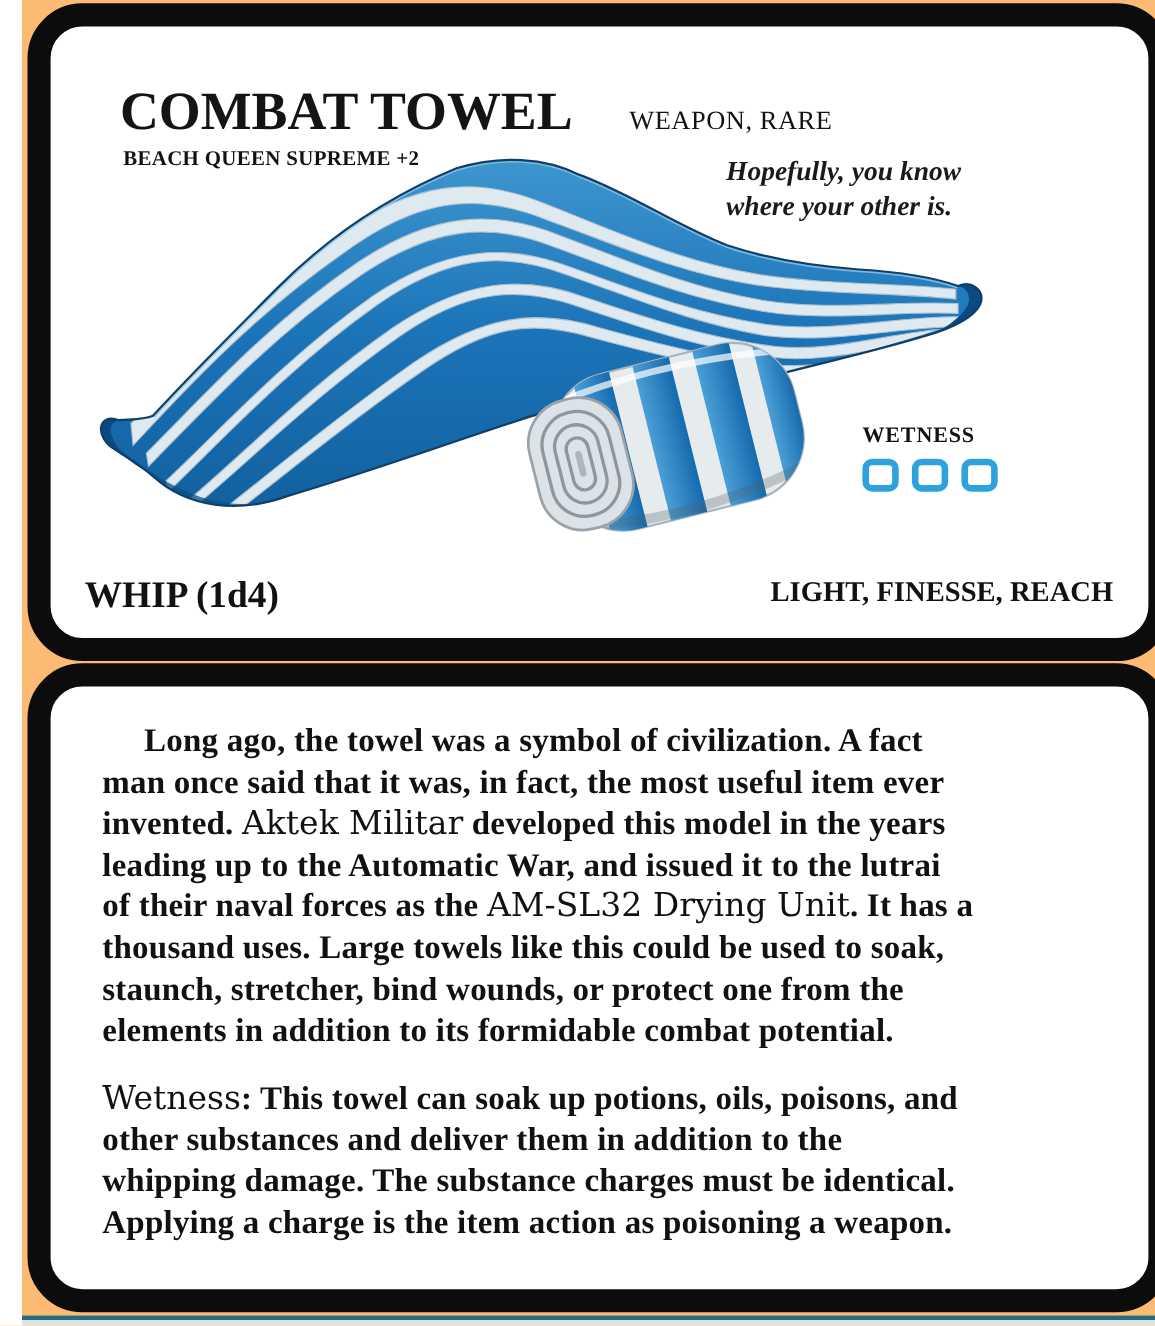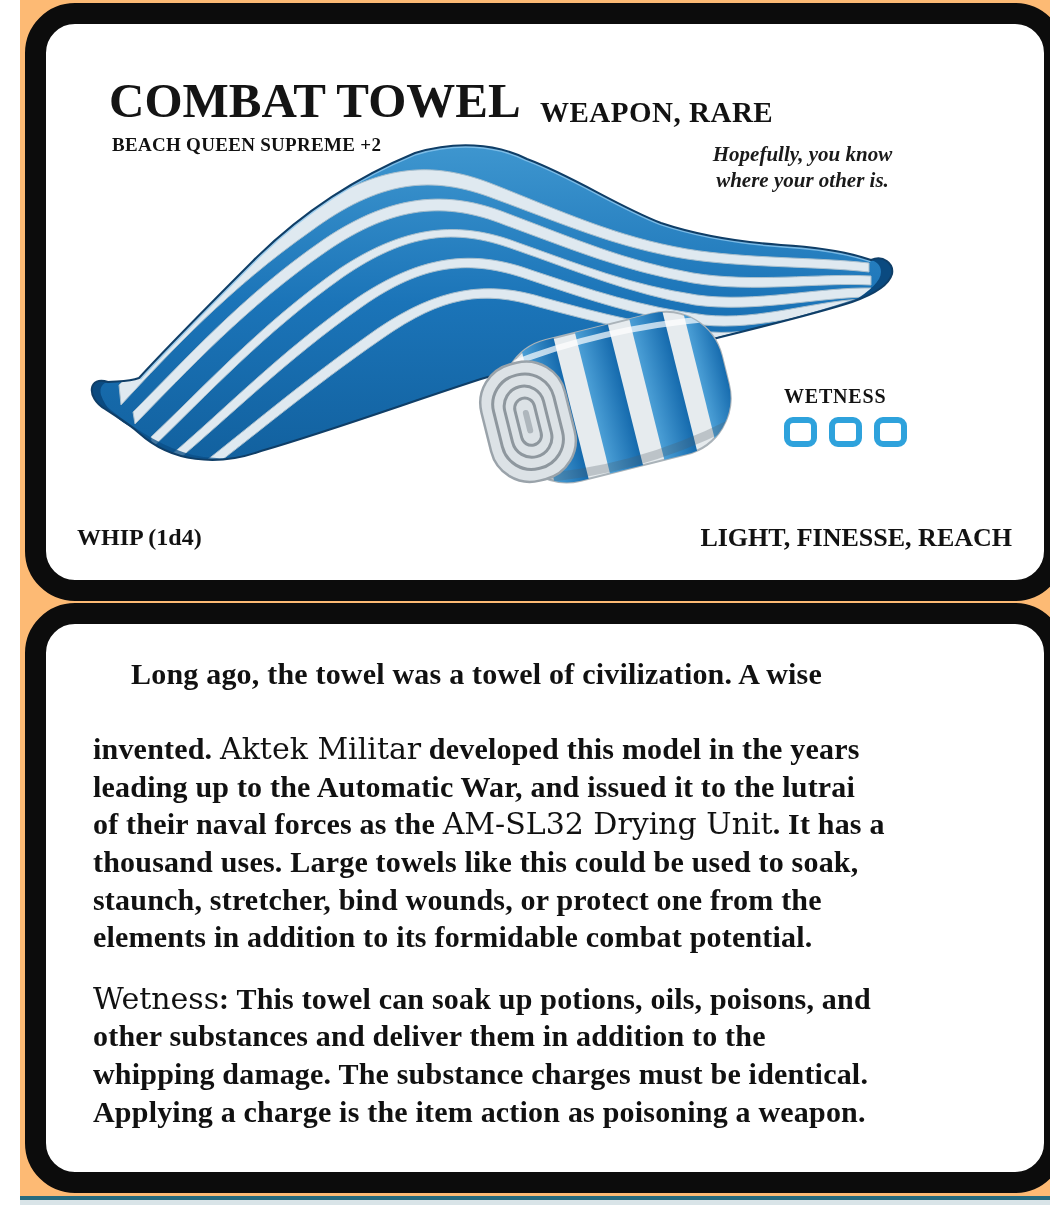--- a/index.html
+++ b/index.html
@@ -11,43 +11,43 @@
     position:absolute;left:5px;width:1040px;background:#ffffff;
     border:21px solid #0c0c0c;border-radius:50px;box-sizing:border-box;
   }
   .card-front{top:3px;height:598px;}
   .card-back{top:603px;height:590px;}
   .title{
     position:absolute;left:63px;top:52px;font-size:49px;font-weight:bold;
     line-height:1;letter-spacing:0px;color:#141414;white-space:nowrap;
   }
   .type-line{
-    position:absolute;left:494px;top:74px;font-size:29px;font-weight:bold;
+    position:absolute;left:526px;top:74px;font-size:24px;font-weight:normal;
     line-height:1;letter-spacing:0.5px;white-space:nowrap;
   }
   .subtitle{
     position:absolute;left:66px;top:111px;font-size:19px;font-weight:bold;
     line-height:1;letter-spacing:0.3px;white-space:nowrap;
   }
   .illus{position:absolute;left:55px;top:135px;width:860px;height:370px;}
   .flavor{
-    position:absolute;left:640px;top:142px;width:285px;text-align:center;
-    font-size:21px;font-weight:bold;font-style:italic;line-height:1.22;color:#1a1a1a;
+    position:absolute;left:640px;top:142px;width:285px;text-align:left;
+    font-size:25px;font-weight:bold;font-style:italic;line-height:1.22;color:#1a1a1a;
   }
   .wetness-label{
     position:absolute;left:764px;top:386px;font-size:20px;font-weight:bold;
     letter-spacing:0.8px;line-height:1;white-space:nowrap;
   }
   .wetness-boxes{position:absolute;left:764px;top:417px;display:flex;gap:12px;}
   .charge-box{
     width:33px;height:30px;box-sizing:border-box;border:6px solid #2ea2dc;
     border-radius:9px;background:#ffffff;
   }
   .stat-left{
-    position:absolute;left:57px;top:525px;font-size:24px;font-weight:bold;
+    position:absolute;left:57px;top:525px;font-size:34px;font-weight:bold;
     line-height:1;white-space:nowrap;
   }
   .stat-right{
     position:absolute;right:58px;top:525px;font-size:26px;font-weight:bold;
     line-height:1;white-space:nowrap;
   }
   .body-text{
     position:absolute;left:73px;top:655px;width:916px;
     font-size:30px;font-weight:bold;line-height:37.6px;letter-spacing:0.2px;color:#111111;
   }
@@ -133,22 +133,22 @@
   <div class="charge-box"></div>
       <div class="charge-box"></div>
     </div>
 
   <div class="stat-left">WHIP (1d4)</div>
   <div class="stat-right">LIGHT, FINESSE, REACH</div>
 
   <div class="card card-back"></div>
   <div class="body-text">
     <p class="p1">
-      <span>Long ago, the towel was a towel of civilization. A wise</span><br>
-      <br>
+      <span>Long ago, the towel was a symbol of civilization. A fact</span><br>
+      <span>man once said that it was, in fact, the most useful item ever</span><br>
       <span>invented. </span><span class="xb">Aktek Militar</span><span> developed this model in the years</span><br>
       <span>leading up to the Automatic War, and issued it to the lutrai</span><br>
       <span>of their naval forces as the </span><span class="xb">AM-SL32 Drying Unit</span><span>. It has a</span><br>
       <span>thousand uses. Large towels like this could be used to soak,</span><br>
       <span>staunch, stretcher, bind wounds, or protect one from the</span><br>
       <span>elements in addition to its formidable combat potential.</span>
     </p>
     <p class="p2">
       <span class="xb">Wetness</span><span>: This towel can soak up potions, oils, poisons, and</span><br>
       <span>other substances and deliver them in addition to the</span><br>

